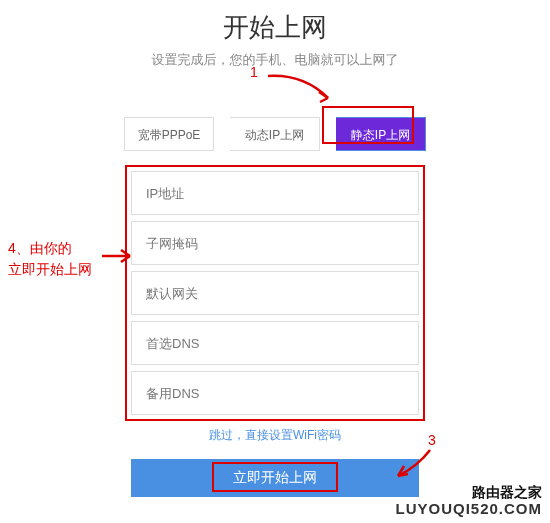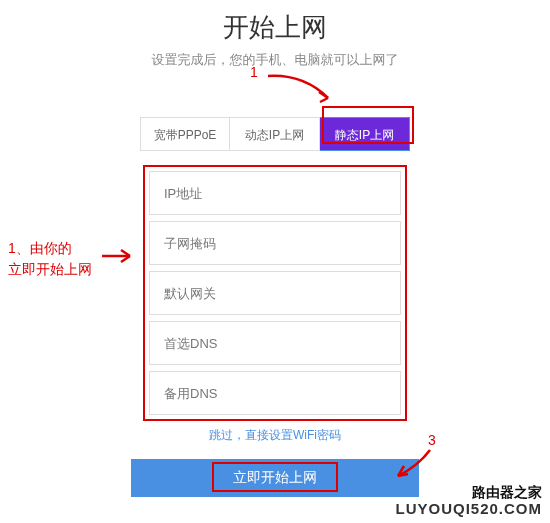--- a/index.html
+++ b/index.html
@@ -25,21 +25,21 @@
     .subtitle {
       text-align: center;
       font-size: 13px;
       color: #888;
       margin-top: 6px;
     }
     .tabs {
       display: flex;
       justify-content: center;
       margin-top: 48px;
-      gap: 0;
+      gap: 16px;
     }
     .tab {
       width: 90px;
       height: 34px;
       line-height: 34px;
       text-align: center;
       font-size: 12px;
       border: 1px solid #ddd;
       color: #666;
       background: #fff;
@@ -54,21 +54,21 @@
     .tab-hl {
       position: absolute;
       border: 2px solid #d00;
       width: 92px;
       height: 38px;
       left: 322px;
       top: 106px;
       pointer-events: none;
     }
     .form-wrap {
-      width: 252px;
+      width: 288px;
       margin: 20px auto 0;
       position: relative;
     }
     .form-hl {
       position: absolute;
       border: 2px solid #d00;
       left: -6px;
       top: -6px;
       right: -6px;
       bottom: -6px;
@@ -183,21 +183,21 @@
   </button>
 </div>
 
 <div class="anno anno-1">1</div>
 <svg class="arrow" style="left:264px;top:70px" width="80" height="40">
   <path d="M4,6 Q40,4 64,28" stroke="#d00" stroke-width="2.5" fill="none"></path>
   <path d="M64,28 L55,22 M64,28 L56,32" stroke="#d00" stroke-width="2.5" fill="none"></path>
 </svg>
 
 <div class="anno anno-2">
-  <span>1、由你的</span><br>
+  <span>4、由你的</span><br>
   <span>立即开始上网</span>
 </div>
 <svg class="arrow" style="left:100px;top:246px" width="40" height="20">
   <path d="M2,10 L30,10" stroke="#d00" stroke-width="2.5" fill="none"></path>
   <path d="M30,10 L21,4 M30,10 L21,16" stroke="#d00" stroke-width="2.5" fill="none"></path>
 </svg>
 
 <div class="anno anno-3">3</div>
 <svg class="arrow" style="left:390px;top:446px" width="50" height="40">
   <path d="M40,4 Q28,20 8,30" stroke="#d00" stroke-width="2.5" fill="none"></path>

